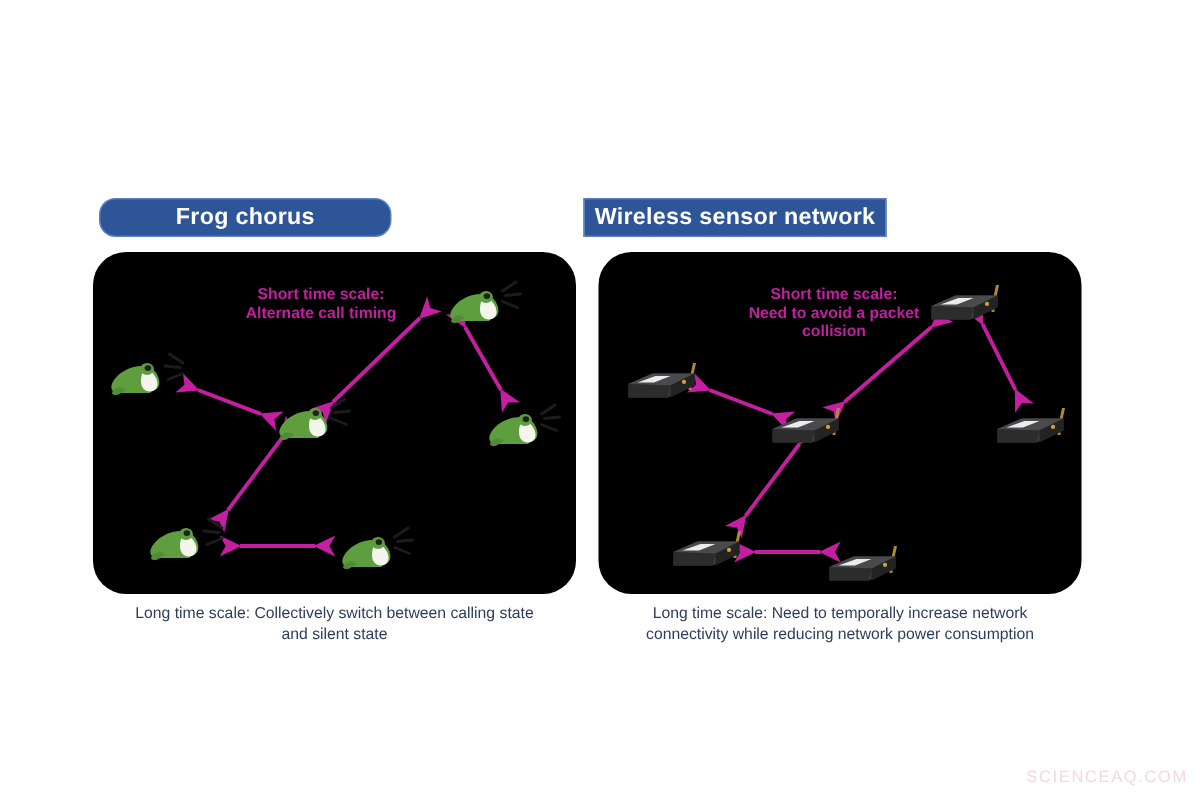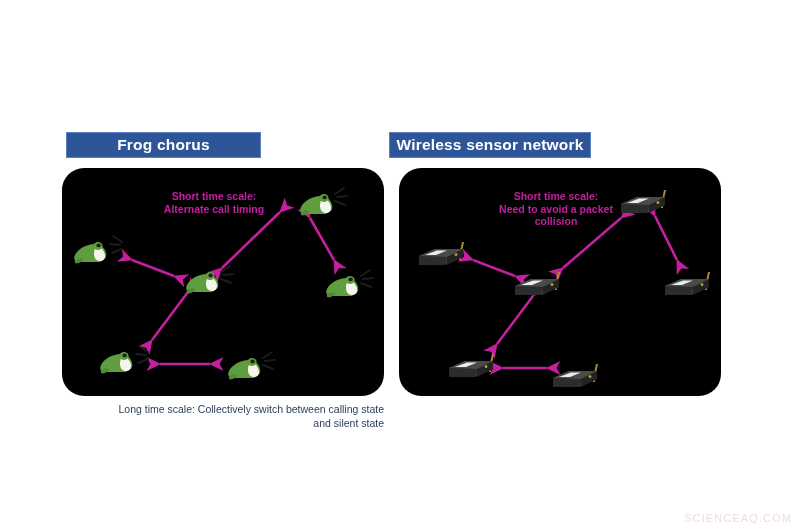--- a/index.html
+++ b/index.html
@@ -29,21 +29,21 @@
     color: #ffffff;
     font-size: 15.5px;
     font-weight: bold;
     letter-spacing: 0.2px;
     display: flex;
     align-items: center;
     justify-content: center;
     height: 26px;
     box-sizing: border-box;
   }
-  #title-left  { left: 66px;  top: 132px; width: 195px; }
+  #title-left  { left: 66px;  top: 132px; width: 195px; border-radius: 11px; }
   #title-right { left: 389px; top: 132px; width: 202px; }
 
   
   .panel {
     position: absolute;
     background: #000000;
     border-radius: 22px;
     box-sizing: border-box;
     top: 168px;
     width: 322px;
@@ -73,21 +73,21 @@
   }
   #short-left  { left: 57px; top: 22px; }
   #short-right { left: 62px; top: 22px; }
 
   
   .long-note {
     position: absolute;
     color: #2d3e5c;
     font-size: 10.5px;
     line-height: 13.5px;
-    text-align: right;
+    text-align: center;
     white-space: pre-line;
   }
   #long-left  { left: 62px;  top: 403px; width: 322px; }
   #long-right { left: 395px; top: 403px; width: 330px; }
 
   
   #watermark {
     position: absolute;
     right: 8px;
     bottom: 6px;
@@ -313,16 +313,18 @@
         <path d="M10,17 L22,12.6 L32,12.6 L21,17 Z" fill="#e9ecef"></path>
         <circle cx="41" cy="16.6" r="1.4" fill="#cfa33b"></circle>
       </svg>
 
       <div class="short-note" id="short-right">Short time scale:
 Need to avoid a packet
 collision</div>
     </div>
   </div>
 
+  <div class="long-note" id="long-right">Long time scale: Need to temporally increase network
+connectivity while reducing network power consumption</div>
 
   <div id="watermark">SCIENCEAQ.COM</div>
 
 </div>
 
 </body></html>

